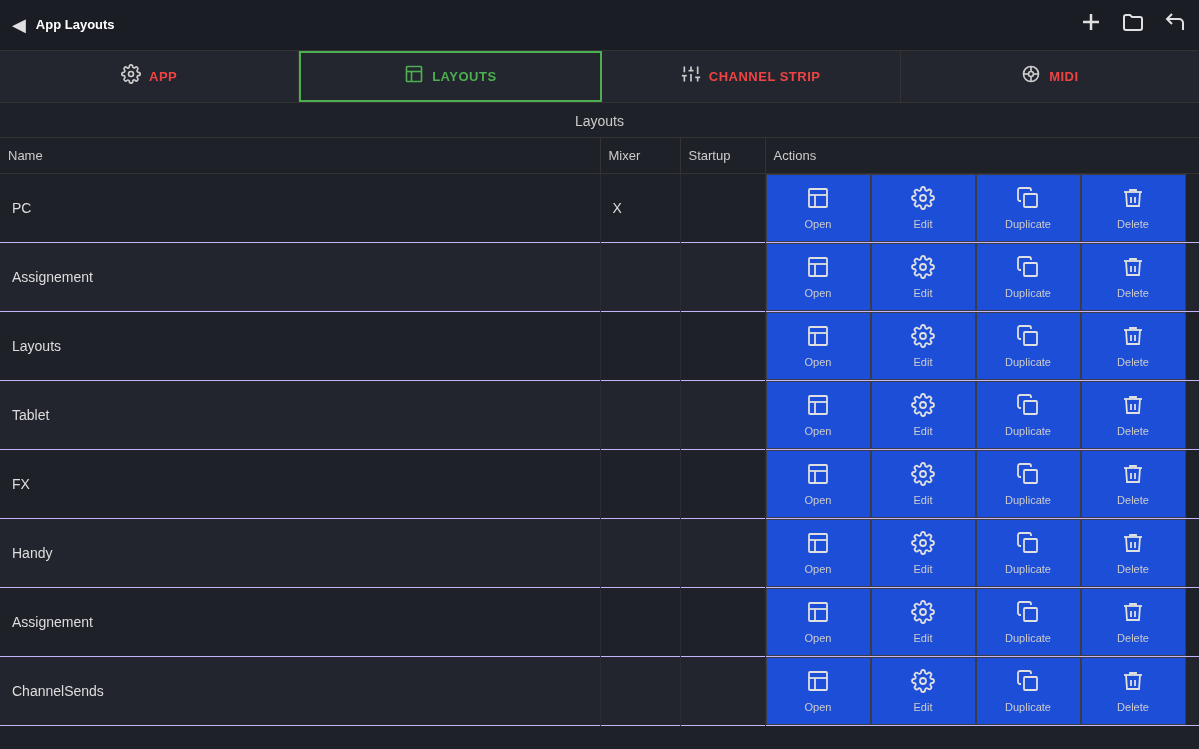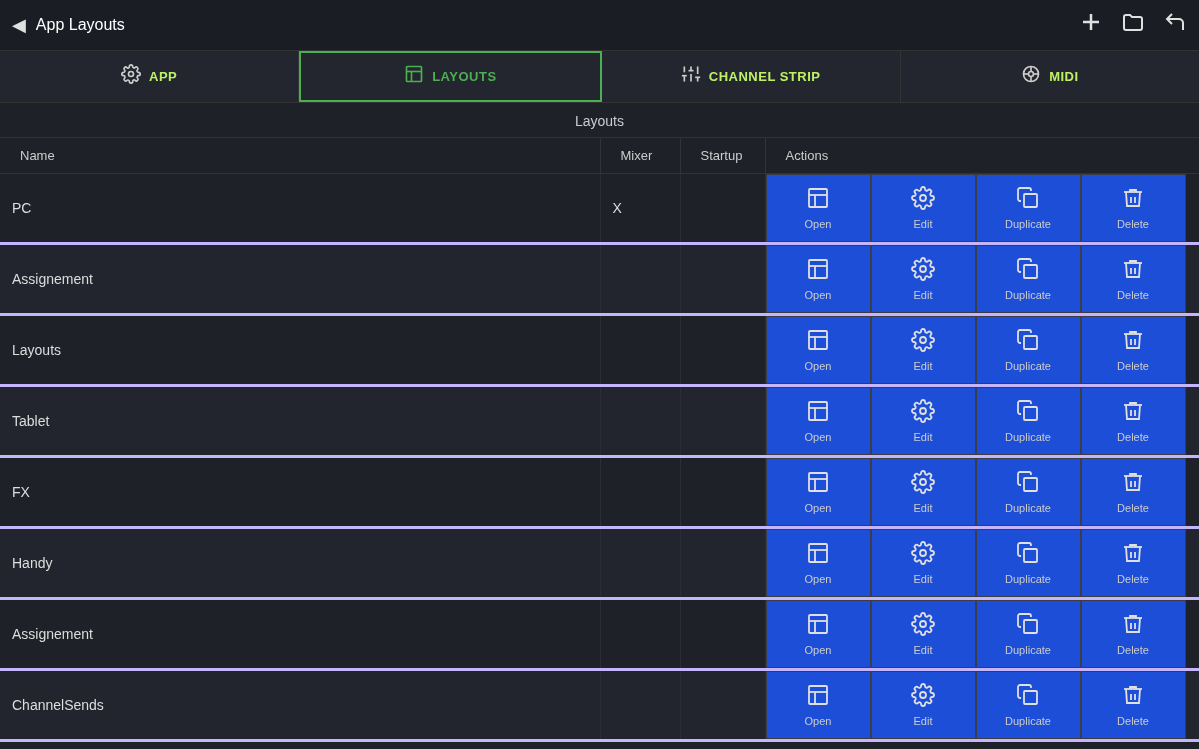--- a/index.html
+++ b/index.html
@@ -25,22 +25,22 @@
     .header-back {
       color: #e0e0e0;
       font-size: 18px;
       margin-right: 10px;
       cursor: pointer;
     }
     .header-title-group {
       flex: 1;
     }
     .header-title {
-      font-size: 16px;
-      font-weight: normal;
+      font-size: 13px;
+      font-weight: bold;
       color: #fff;
       line-height: 1.2;
     }
     .header-subtitle {
       font-size: 12px;
       color: #aaa;
     }
     .header-actions {
       display: flex;
       gap: 18px;
@@ -59,21 +59,21 @@
       height: 52px;
       border-bottom: 1px solid #333;
     }
     .nav-tab {
       display: flex;
       align-items: center;
       justify-content: center;
       gap: 8px;
       flex: 1;
       cursor: pointer;
-      color: #bef264;
+      color: #ef4444;
       font-size: 13px;
       font-weight: 600;
       letter-spacing: 0.5px;
       border-right: 1px solid #333;
       padding: 0 10px;
     }
     .nav-tab:last-child { border-right: none; }
     .nav-tab.active {
       border: 2px solid #4caf50;
       color: #fff;
@@ -100,35 +100,35 @@
     }
     .table {
       width: 100%;
       border-collapse: collapse;
     }
     .table thead tr {
       background: #1e2128;
       border-bottom: 1px solid #333;
     }
     .table thead th {
-      padding: 10px 20px;
+      padding: 10px 8px;
       text-align: left;
       color: #ccc;
       font-weight: normal;
       font-size: 13px;
       border-right: 1px solid #333;
     }
     .table thead th:last-child { border-right: none; }
     .table thead th.col-name { width: 600px; }
     .table thead th.col-mixer { width: 80px; }
     .table thead th.col-startup { width: 85px; margin-left: 44px; }
     .table thead th.col-actions { }
 
     .table tbody tr {
-      border-bottom: 3px solid #c4b5fd;
+      border-bottom: 1px solid #c4b5fd;
       padding-left: 22px;
     }
     .table tbody tr:nth-child(odd) { background: #1e2128; }
     .table tbody tr:nth-child(even) { background: #22252d; }
 
     .table tbody td {
       padding: 0 12px;
       vertical-align: middle;
       border-right: 1px solid #2a2d35;
       height: 68px;

